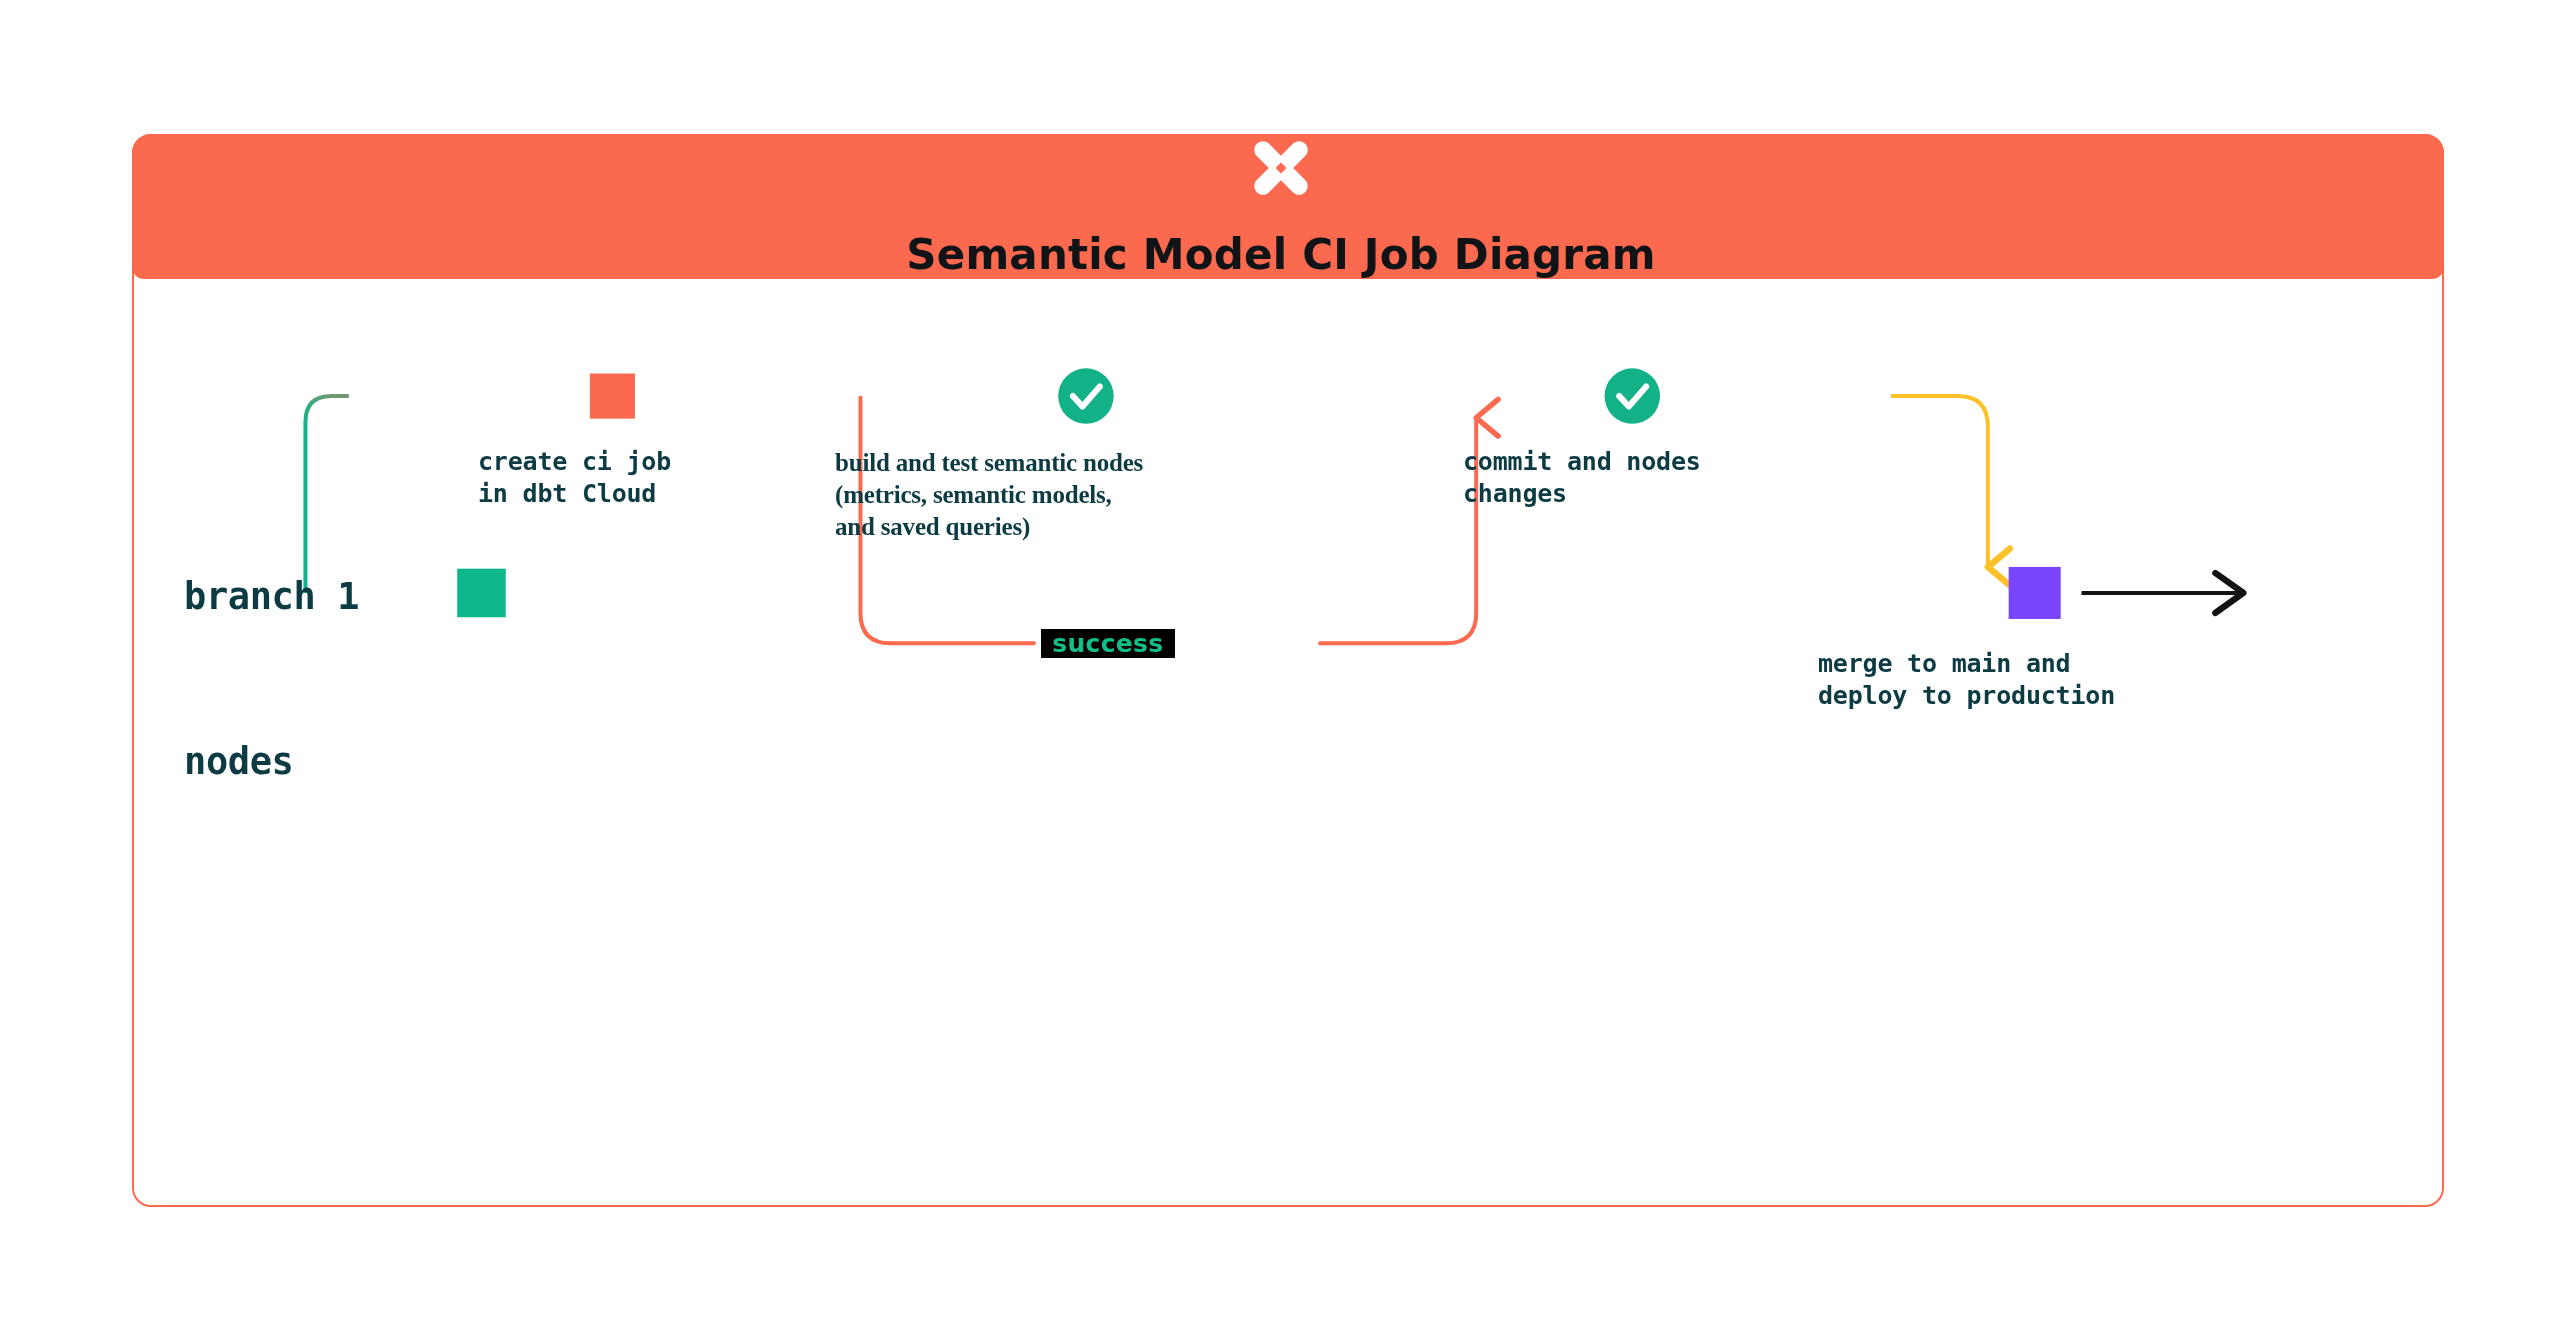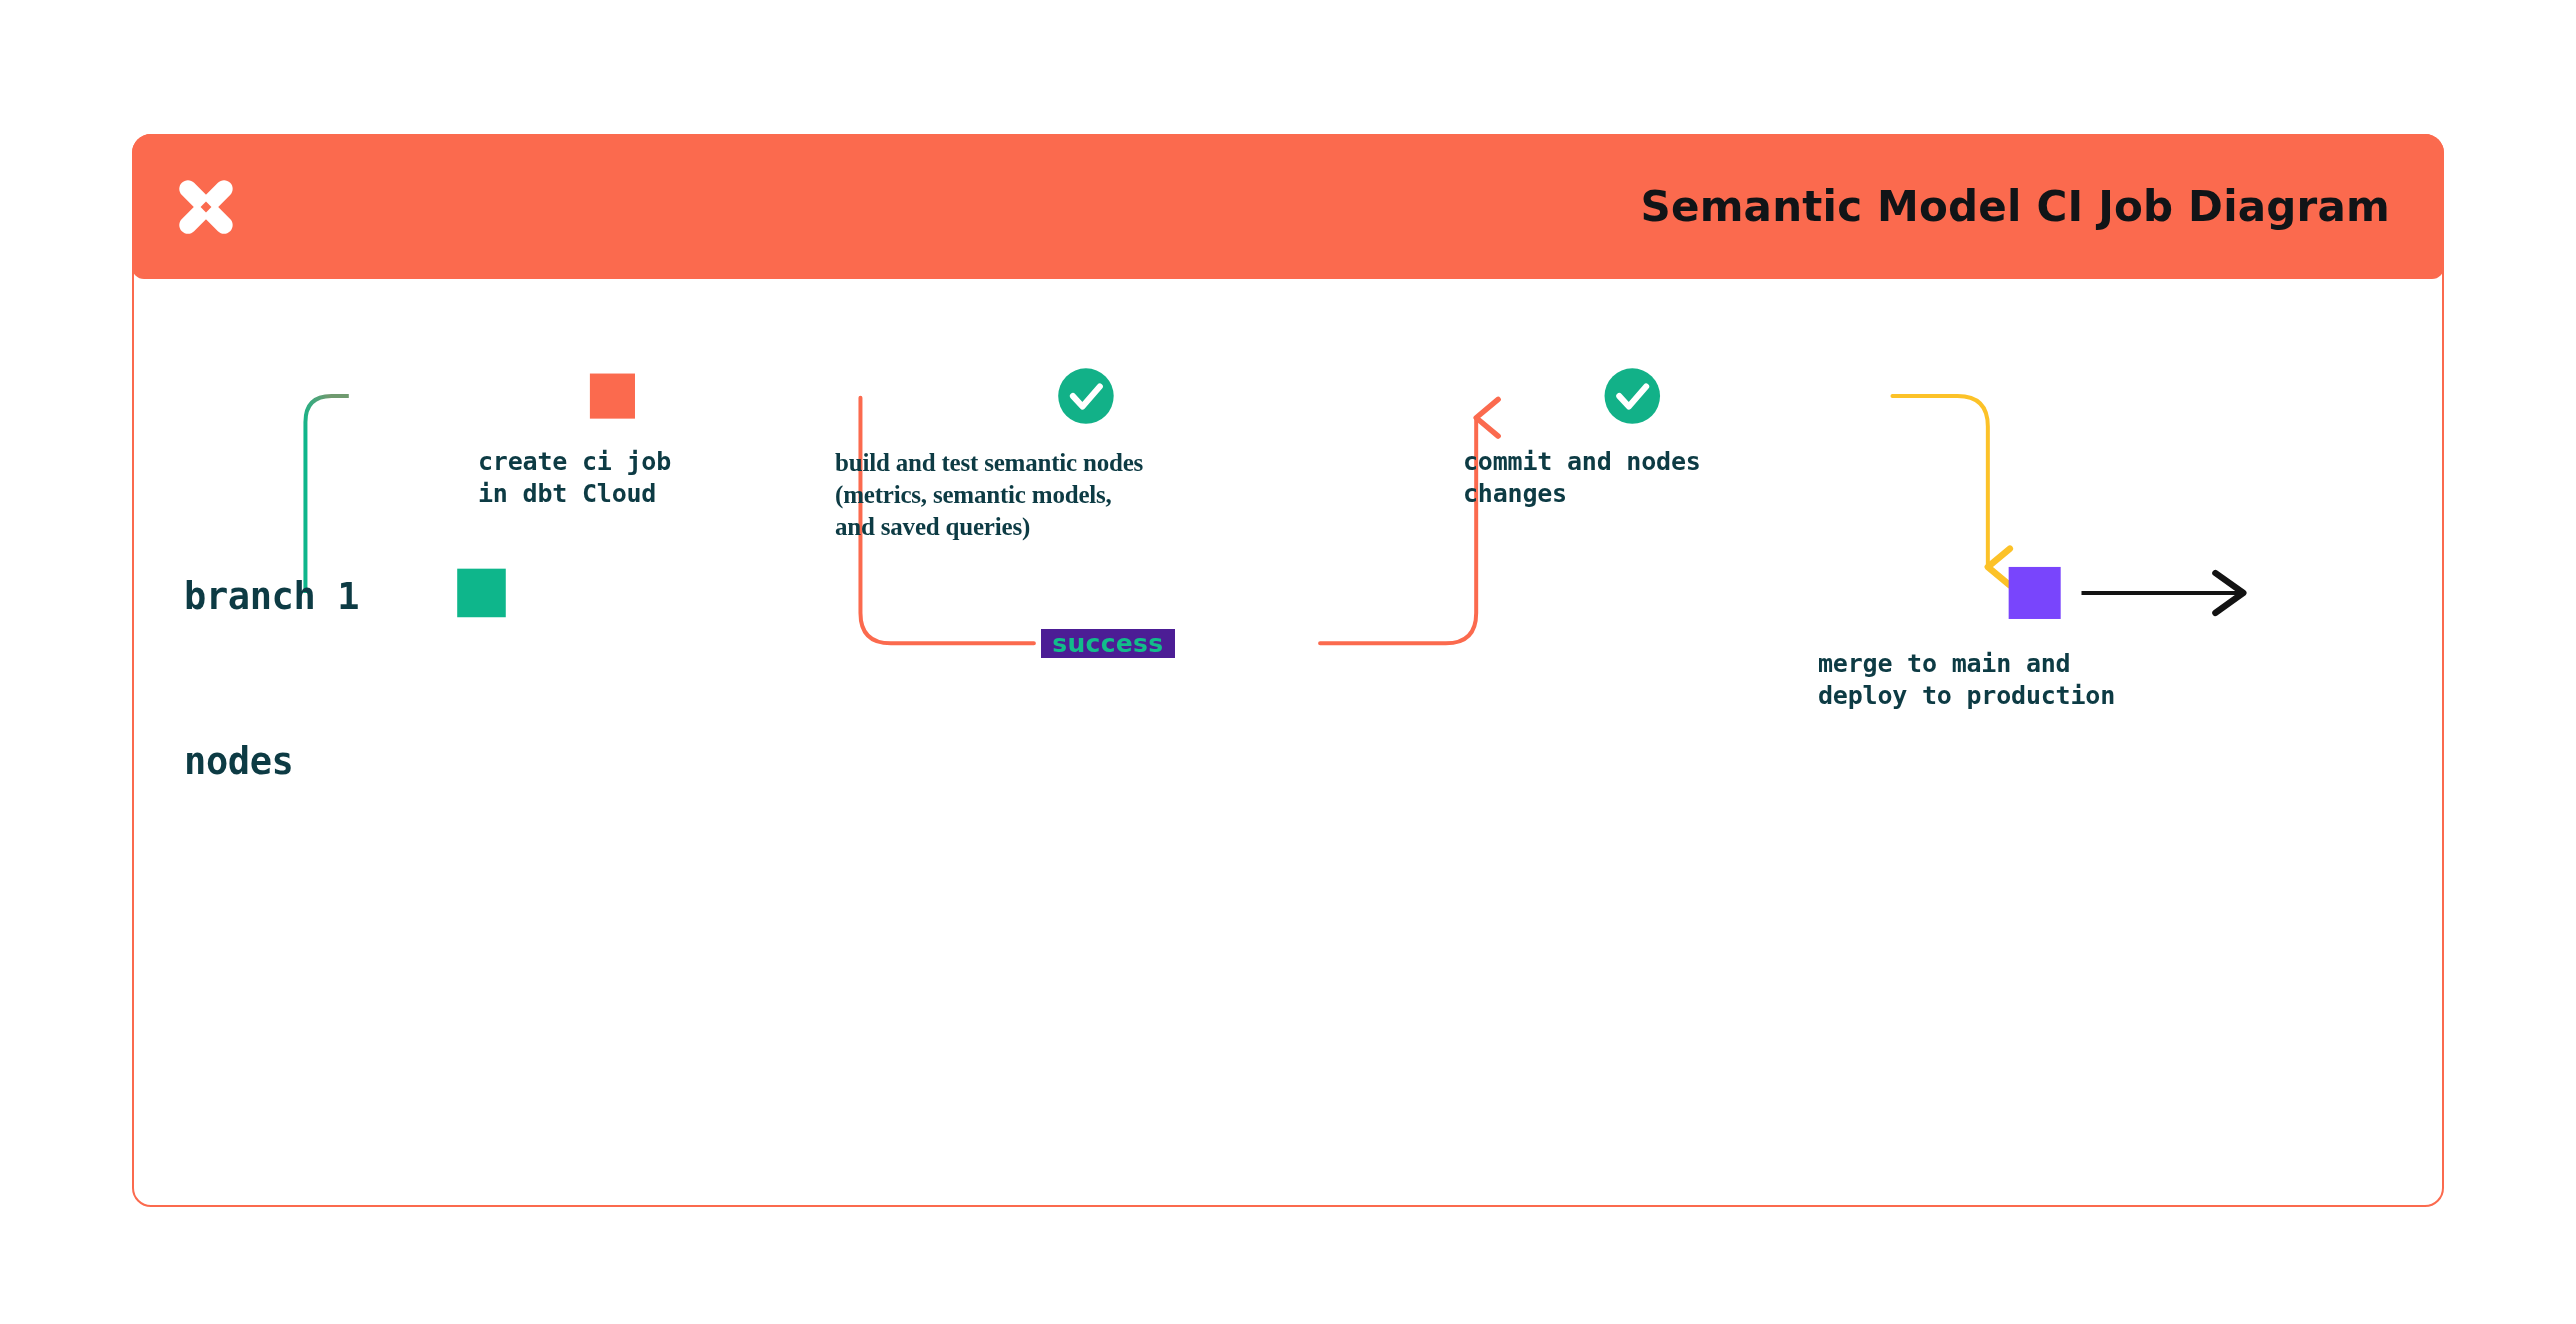--- a/index.html
+++ b/index.html
@@ -49,20 +49,21 @@
     top: 0;
     width: 100%;
     height: 145px;
     box-sizing: border-box;
     background: #fb6a4e;
     border-radius: 19px 19px 12px 12px;
     display: flex;
     align-items: center;
     justify-content: space-between;
     padding: 0 54px 0 40px;
+    flex-direction: column;
   }
 
   .logo {
     width: 68px;
     height: 68px;
     flex: 0 0 auto;
   }
 
   .card-title {
     color: #111417;
@@ -113,21 +114,21 @@
   }
 
   .success-label {
     position: absolute;
     font-family: "DejaVu Sans", sans-serif;
     font-size: 25px;
     font-weight: 700;
     color: #12bd8a;
     letter-spacing: 0.3px;
     white-space: nowrap;
-    background: #4c1d95;
+    background: #000000;
     padding: 0 11.3px;
   }
 </style>
 </head>
 <body>
 
 <div id="canvas">
 
   <div class="card">
     <div class="card-border"></div>

